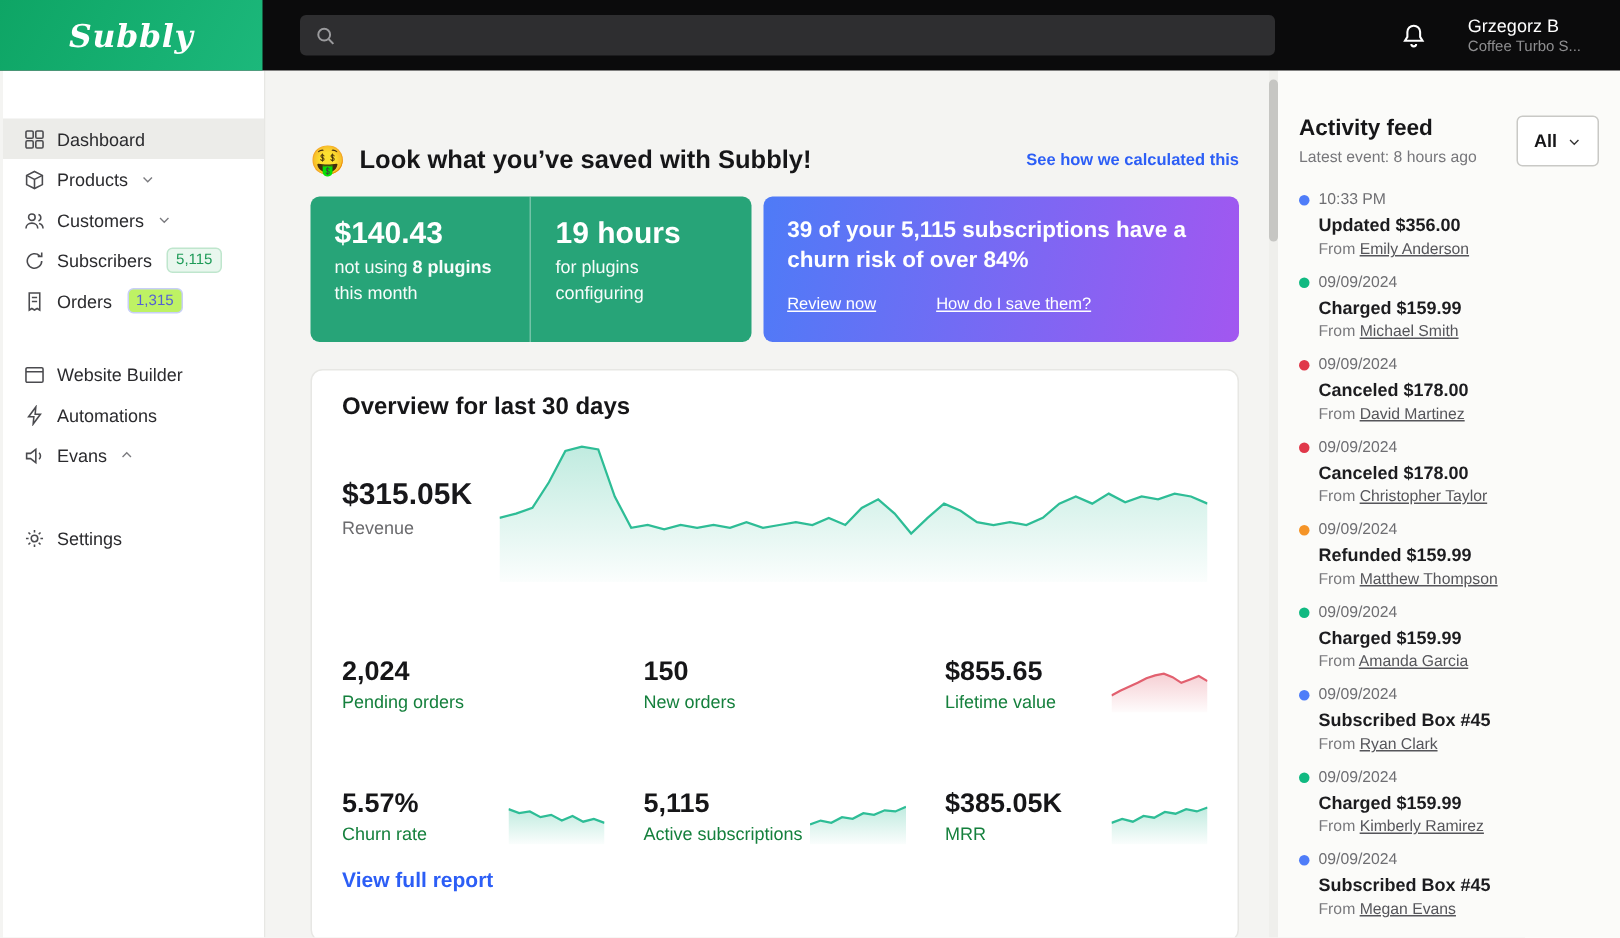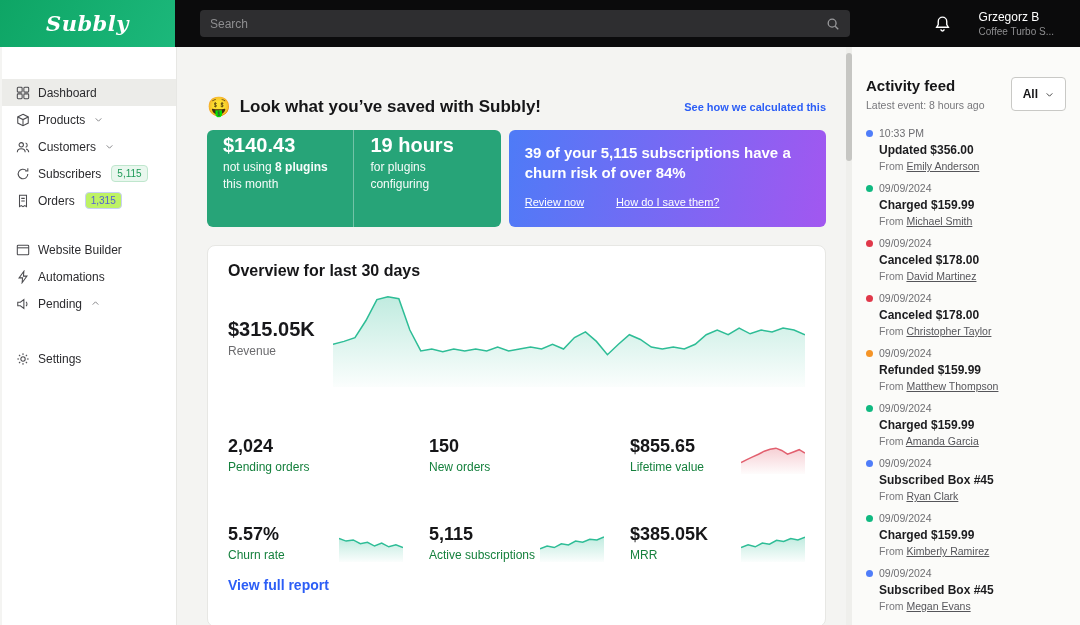--- a/index.html
+++ b/index.html
@@ -34,28 +34,28 @@
   .badge.blue{background:#bef264;border:1px solid #c8cff7;color:#5460d4}
 
   
   .main{position:absolute;left:175px;top:47px;width:671px;bottom:0;padding:0 20px 0 32px;overflow:hidden}
   .save-header{margin-top:48px;display:flex;align-items:center}
   .emoji{font-size:19px;margin-right:9px}
   .save-title{font-size:17px;font-weight:bold;color:#161618}
   .calc-link{margin-left:auto;font-size:11px;font-weight:bold;color:#2c5ef6;cursor:pointer}
   .cards-row{display:flex;gap:8px;margin-top:12px;height:97px}
   .green-card{flex:1.03;background:#27a478;border-radius:6px;display:flex;color:#fff;overflow:hidden}
-  .gc-half{flex:1;padding:4px 16px}
+  .gc-half{flex:1;padding:14px 16px}
   .gc-half + .gc-half{border-left:1px solid rgba(255,255,255,.35)}
   .gc-value{font-size:20px;font-weight:bold}
   .gc-line{font-size:12px;margin-top:3px;color:rgba(255,255,255,.96)}
   .gc-bold{font-weight:bold}
   .purple-card{flex:1;background:linear-gradient(100deg,#4e7bf7 0%,#a257f0 100%);border-radius:6px;padding:13px 16px;color:#fff}
   .pc-text{font-size:15px;font-weight:bold;line-height:1.35;max-width:275px}
-  .pc-links{margin-top:12px;display:flex;gap:32px}
+  .pc-links{margin-top:12px;display:flex;gap:40px}
   .pc-link{font-size:11px;text-decoration:underline;cursor:pointer}
 
   .overview-card{margin-top:18px;background:#fff;border:1px solid #e7e7e4;border-radius:8px;padding:16px 20px;height:382px}
   .ov-title{font-size:16px;font-weight:bold;color:#161618}
   .chart-row{display:flex;margin-top:12px;height:95px}
   .rev-label{width:105px;padding-top:26px}
   .rev-value{font-size:20px;font-weight:bold}
   .rev-sub{font-size:12px;color:#6b6b6e;margin-top:3px}
   .rev-chart{flex:1;height:95px}
   .rev-chart svg,.spark{display:block}
@@ -84,21 +84,20 @@
   .ev-action{font-size:12px;font-weight:bold;margin:3px 0 2px 13px;color:#1c1c1f;line-height:15px}
   .ev-from{font-size:10.5px;color:#77777b;margin-left:13px;line-height:13px}
   .ev-name{color:#55555a;text-decoration:underline;cursor:pointer}
 </style>
 </head>
 <body>
 
 <div class="header">
   <div class="logo">Subbly</div>
   <div class="search">
-    <input type="text" placeholder="Search" style="">
     <svg viewBox="0 0 16 16">
         <circle cx="7" cy="7" r="4.5"></circle>
         <path d="M10.5 10.5 14 14"></path>
       </svg>
   </div>
   <div class="bell">
     <svg viewBox="0 0 16 16">
         <path d="M8 2a4 4 0 0 0-4 4v3L2.5 11.5h11L12 9V6a4 4 0 0 0-4-4z"></path>
         <path d="M6.5 13.5a1.5 1.5 0 0 0 3 0"></path>
       </svg>
@@ -170,21 +169,21 @@
       <svg class="nicon" viewBox="0 0 16 16">
           <path d="M9 1.5 3.5 9H7.5L7 14.5 12.5 7H8.5z"></path>
         </svg>
       <span>Automations</span>
     </div>
     <div class="nav-item">
       <svg class="nicon" viewBox="0 0 16 16">
           <path d="M2 6v4h3l4 3V3L5 6z"></path>
           <path d="M11.5 5.5a3.5 3.5 0 0 1 0 5"></path>
         </svg>
-      <span>Pending</span>
+      <span>Evans</span>
       <svg class="chev" viewBox="0 0 16 16">
           <path d="M3 10l5-5 5 5"></path>
         </svg>
     </div>
   </div>
   <div class="nav-group3">
     <div class="nav-item">
       <svg class="nicon" viewBox="0 0 16 16">
           <circle cx="8" cy="8" r="2.5"></circle>
           <path d="M8 1.5v2M8 12.5v2M1.5 8h2M12.5 8h2M3.4 3.4l1.4 1.4M11.2 11.2l1.4 1.4M12.6 3.4l-1.4 1.4M4.8 11.2l-1.4 1.4"></path>

